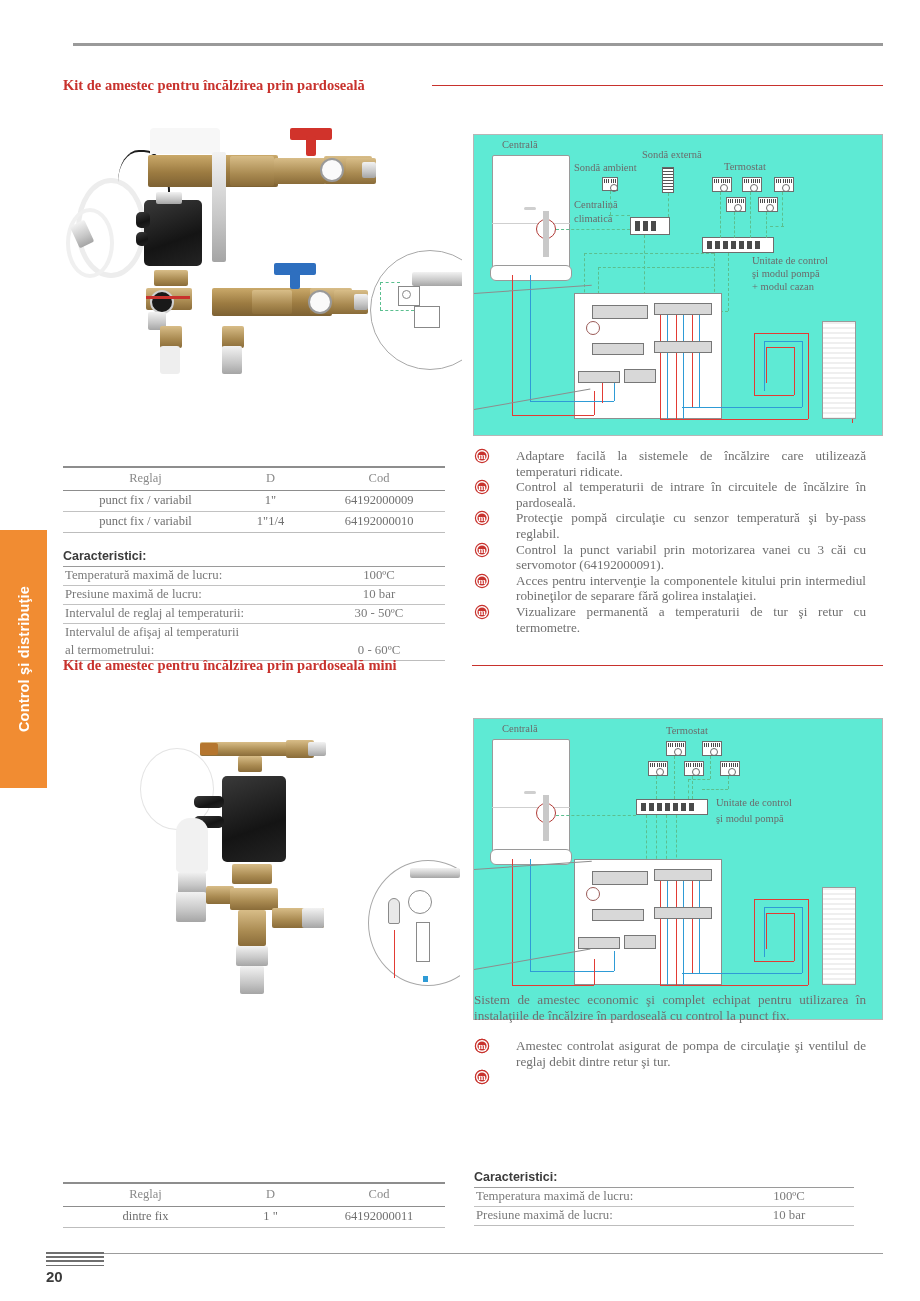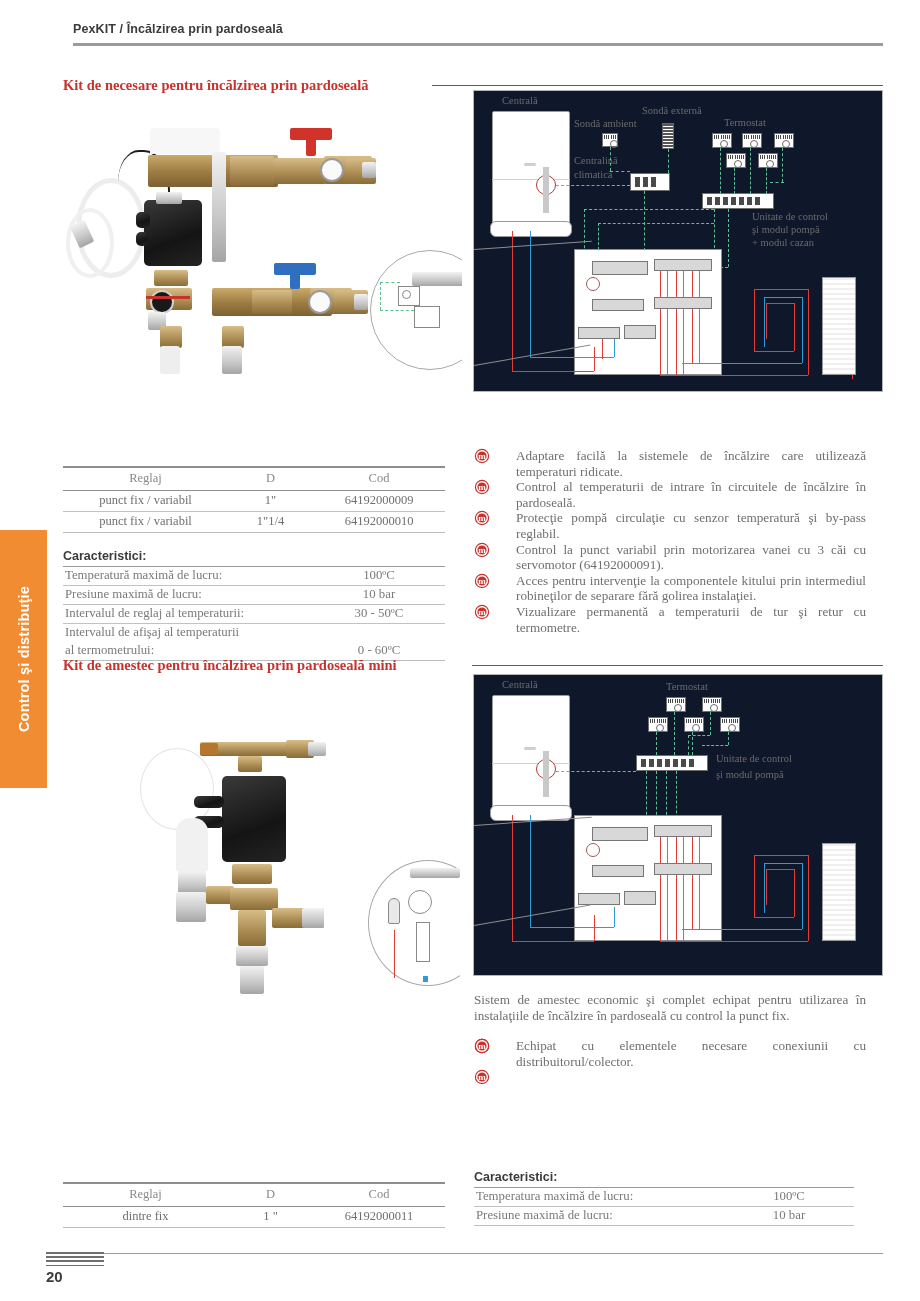--- a/index.html
+++ b/index.html
@@ -43,22 +43,23 @@
     font-family: "Liberation Serif", serif;
     font-size: 14.5px; font-weight: bold; color: #C8322D;
     white-space: nowrap;
   }
   .sec-rule {
     position: absolute; height: 1px; background: #C8322D;
   }
 
   
   .diagram {
-    position: absolute; border: 1px solid #b6b6b6; background: #0f172a;
+    position: absolute; border: 1px solid #b6b6b6; background: #5eead4;
     overflow: hidden;
+    margin-top: 44px;
   }
 
   
   .photo { position: absolute; overflow: hidden; }
 
   
   table.codes {
     position: absolute; border-collapse: collapse;
     font-family: "Liberation Serif", serif; font-size: 12.5px; color:#6f6f6f;
   }
@@ -171,28 +172,27 @@
   .blueh { position:absolute; background:#2E6FBF; border-radius:2px; }
   .gauge { position:absolute; border-radius:50%; background:#fafafa; border:2px solid #9a9a9a; }
   .wht { position:absolute; background:#f4f4f4; border-radius:3px; }
   .cable { position:absolute; border:1.6px solid #e8e8e8; border-radius:50%; }
 </style>
 </head>
 <body>
 
 <div class="page">
 
-  <div class="hdr">PexKIT / Încălzirea prin pardoseală</div>
   <div class="hdr-rule"></div>
 
   <div class="tab">
     <span>Control şi distribuţie</span>
   </div>
 
-  <div class="sec-title" style="left:63px; top:77px;">Kit de necesare pentru încălzirea prin pardoseală</div>
+  <div class="sec-title" style="left:63px; top:77px;">Kit de amestec pentru încălzirea prin pardoseală</div>
   <div class="sec-rule" style="left:432px; top:85px; width:451px;"></div>
 
   <div class="photo" style="left:62px; top:100px; width:400px; height:300px;">
 
     <div class="cable" style="left:14px; top:78px; width:70px; height:100px; border-color:#ededed; border-width:5px;"></div>
     <div class="cable" style="left:4px; top:108px; width:48px; height:70px; border-color:#f0f0f0; border-width:4px;"></div>
     <div class="steel" style="left:12px; top:122px; width:16px; height:24px; transform:rotate(-25deg);"></div>
 
     <div style="position:absolute; left:56px; top:50px; width:52px; height:80px; border:2.5px solid #1d1d1d; border-radius:40% 50% 0 0; border-bottom:none; border-left:none;"></div>
 
@@ -541,24 +541,24 @@
     <div class="lead" style="left:0px; top:250px; width:118px; transform:rotate(-10deg);"></div>
   </div>
 
   <div class="intro" style="left:474px; top:992px; width:392px;">Sistem de amestec economic şi complet echipat pentru utilizarea în instalaţiile de încălzire în pardoseală cu control la punct fix.</div>
   <ul class="feats" style="left:474px; top:1038px; width:392px;">
     <li>
       <span class="bullet">m</span>
     </li>
     <li>
       <span class="bullet">m</span>
-    </li>
-    <li>
-      <span class="bullet">m</span>
-      <span>Echipat cu elementele necesare conexiunii cu distribuitorul/colector.</span>
+      <span>Amestec controlat asigurat de pompa de circulaţie şi ventilul de reglaj debit dintre retur şi tur.</span>
+    </li>
+    <li>
+      <span class="bullet">m</span>
     </li>
     <li>
       <span class="bullet">m</span>
     </li>
   </ul>
 
   <table class="codes" style="left:63px; top:1182px; width:382px;">
     <thead>
       <tr>
         <th style="width:165px">Reglaj</th>

